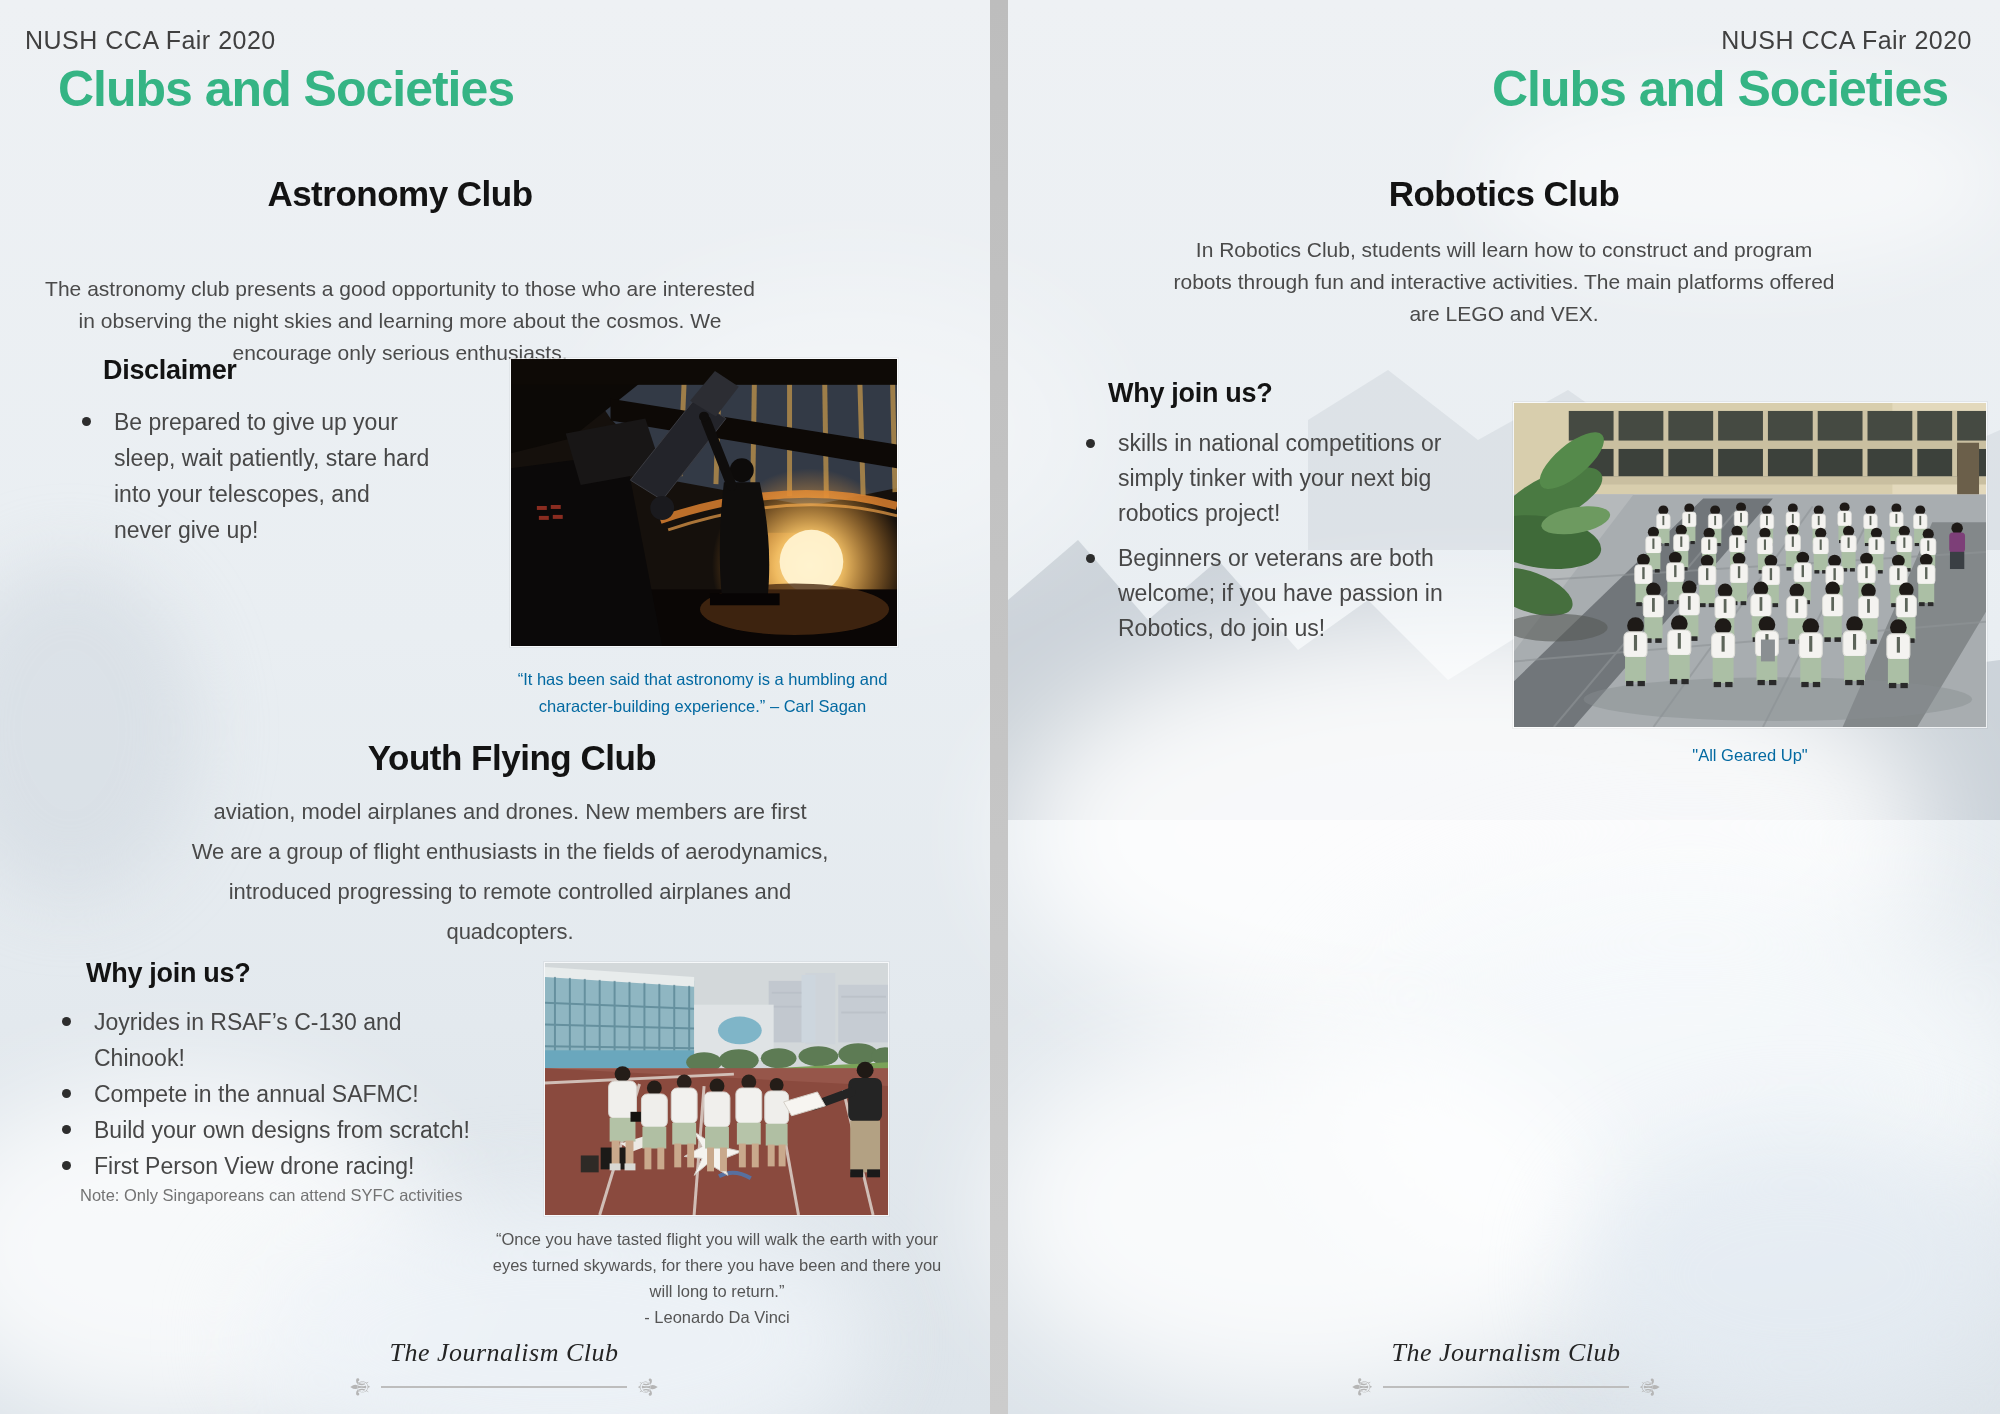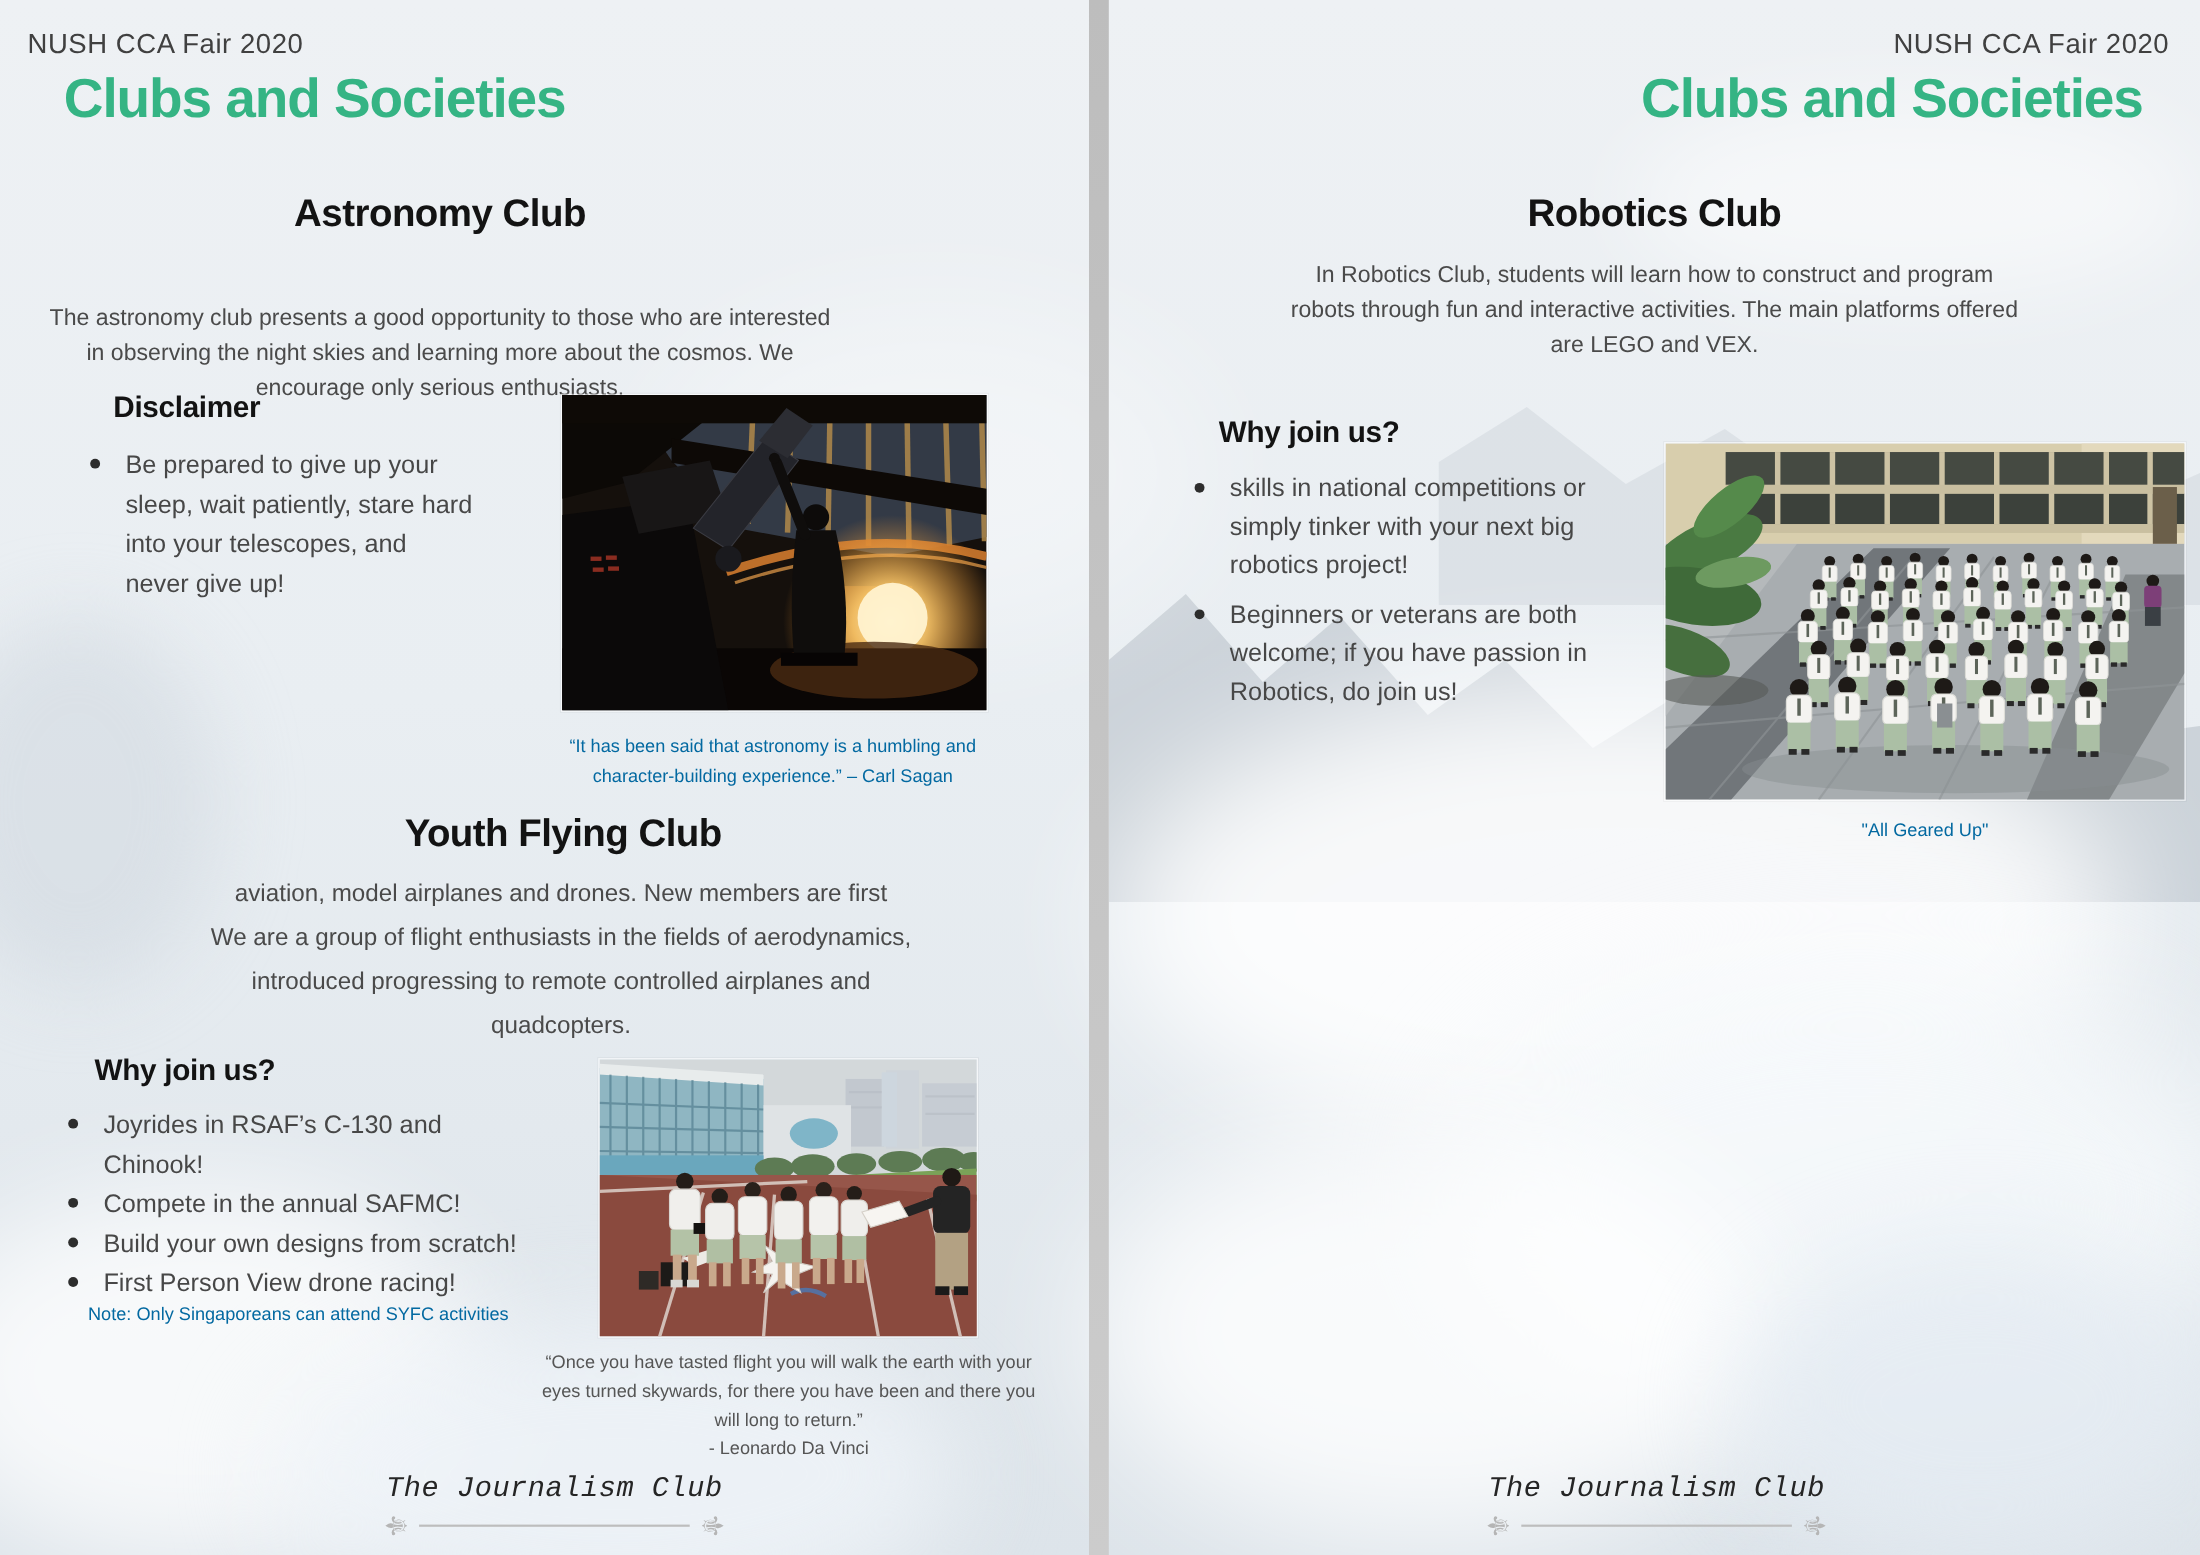--- a/index.html
+++ b/index.html
@@ -26,30 +26,30 @@
                  letter-spacing:-.3px; }
   .para { position:absolute; text-align:center; font-size:21px; line-height:32px;
           color:#4a4a4a; }
   .para.flying { font-size:22px; line-height:40px; }
   .blist { position:absolute; list-style:none; font-size:23px; line-height:36px; color:#474747; }
   .blist li { position:relative; padding-left:34px; }
   .blist li + li { margin-top:0; }
   .blist li::before { content:""; position:absolute; left:2px; top:13px; width:9px; height:9px;
                       border-radius:50%; background:#2d2d2d; }
   .blist.gap li + li { margin-top:10px; }
-  .note { position:absolute; font-size:16.5px; color:#0369a1; }
+  .note { position:absolute; font-size:16.5px; color:#737373; }
   .caption { position:absolute; text-align:center; font-size:16.5px; line-height:27px; color:#0369a1; }
   .quote { position:absolute; text-align:center; font-size:16.5px; line-height:26px; color:#555; }
 
   .photo { position:absolute; border:1px solid rgba(255,255,255,.65);
            box-shadow:0 0 0 1px rgba(0,0,0,.04); overflow:hidden; }
   .photo svg { display:block; width:100%; height:100%; }
 
   .footer { position:absolute; width:500px; text-align:center; }
-  .footer-script { font-family:Liberation Mono, monospace; font-style:italic; font-size:26px;
+  .footer-script { font-family:Liberation Serif, serif; font-style:italic; font-size:26px;
                    color:#252525; letter-spacing:.5px; }
   .footer-rule { position:relative; margin:4px auto 0 auto; width:290px; height:30px; }
   .footer-rule .line { position:absolute; left:22px; right:22px; top:14px; height:2px;
                        background:#bdbdbd; }
   .fleur { position:absolute; top:1px; font-size:27px; color:#b5b5b5; line-height:28px; }
   .fleur.l { left:-10px; transform:rotate(-90deg); }
   .fleur.r { right:-10px; transform:rotate(90deg); }
 </style>
 </head>
 <body>

